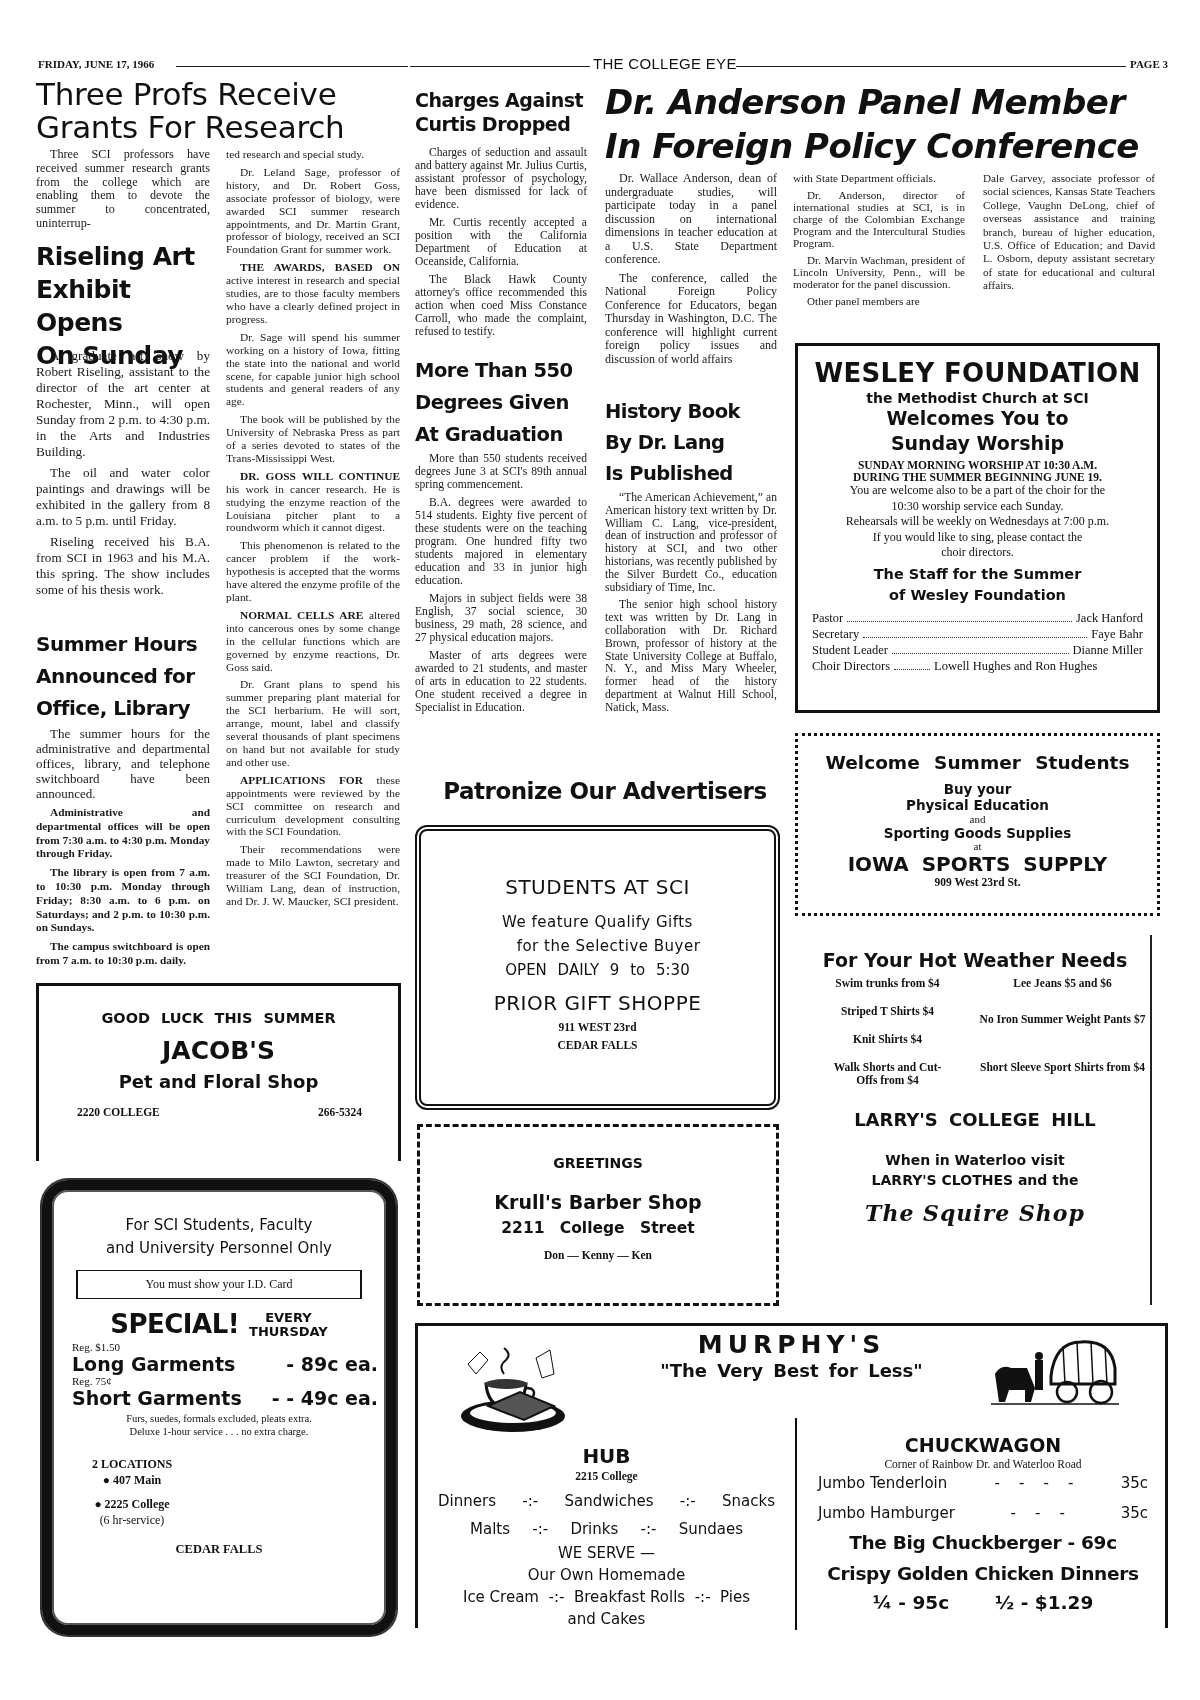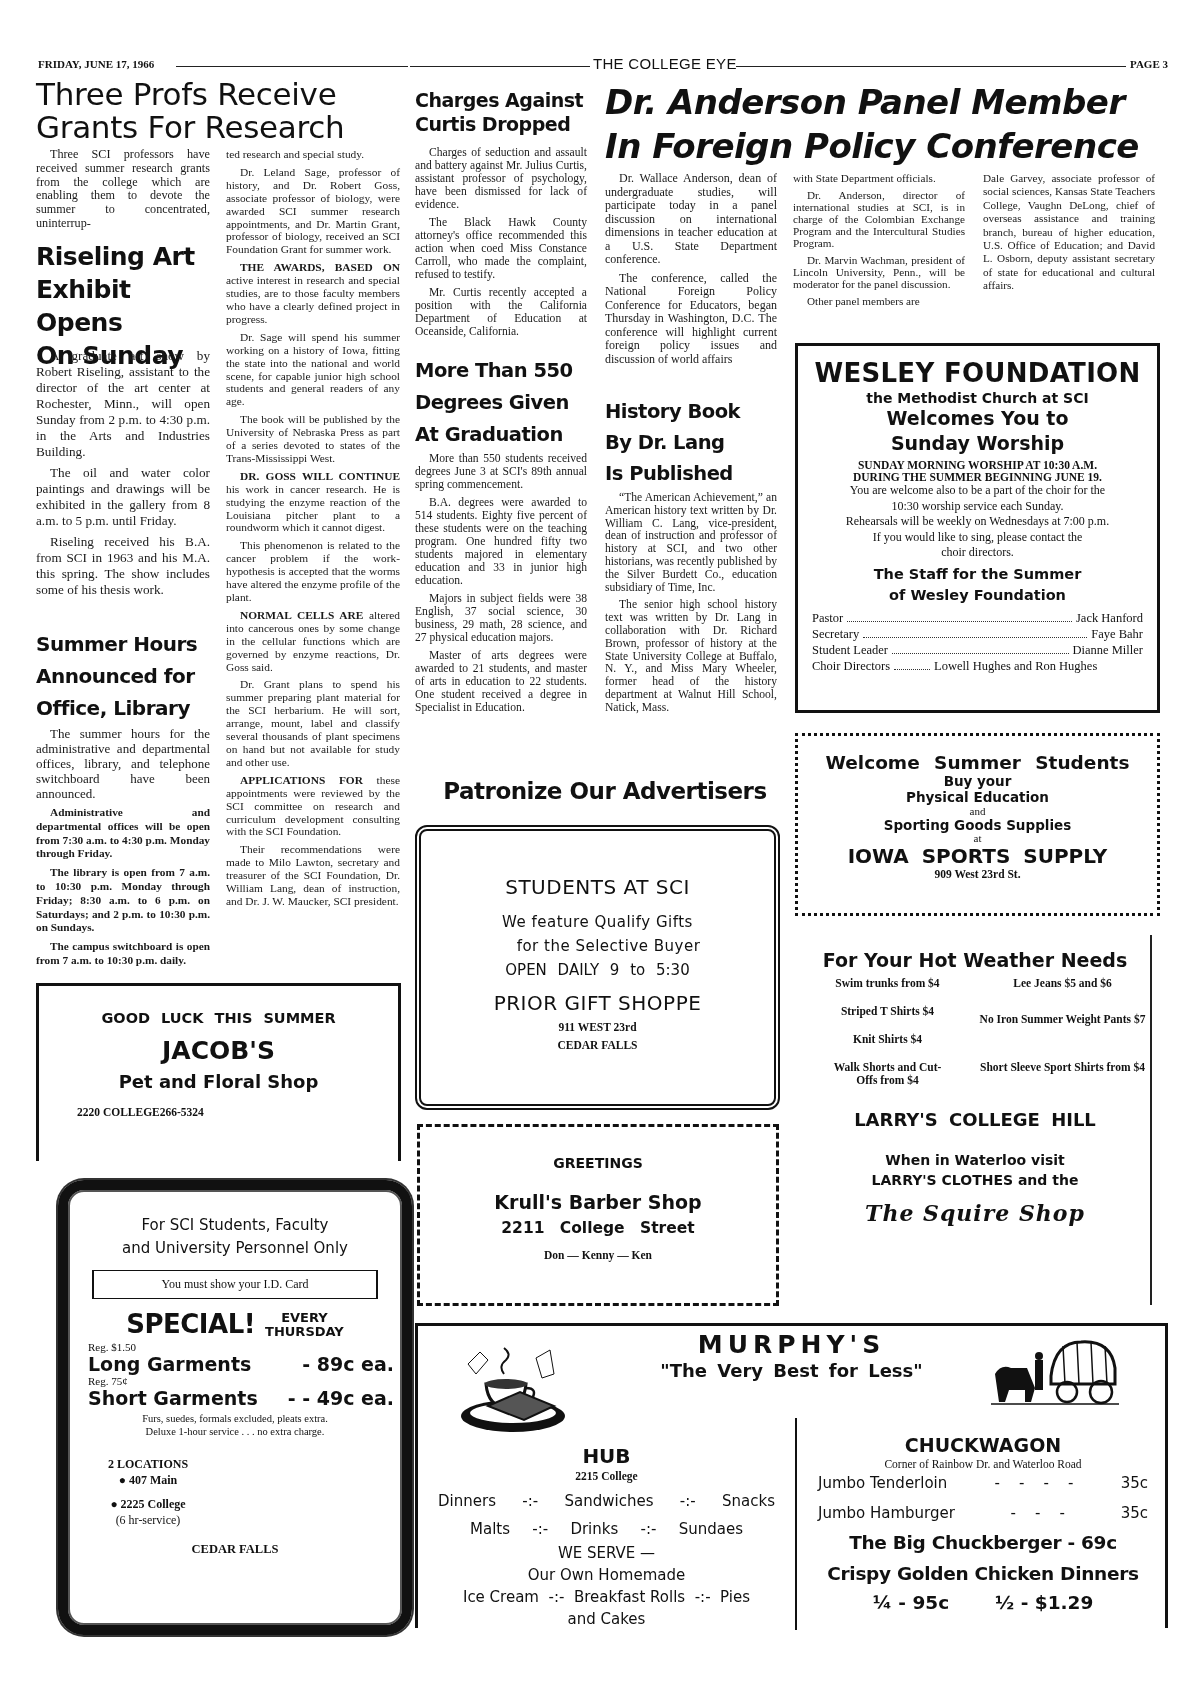--- a/index.html
+++ b/index.html
@@ -91,22 +91,22 @@
   <p><b>APPLICATIONS FOR</b> <span>these appointments were reviewed by the SCI committee on research and curriculum development consulting with the SCI Foundation.</span></p>
   <p>Their recommendations were made to Milo Lawton, secretary and treasurer of the SCI Foundation, Dr. William Lang, dean of instruction, and Dr. J. W. Maucker, SCI president.</p>
 </div>
 
 <div class="abs h-sans" style="left:415px;top:88px;width:180px;font-size:19px;line-height:24px;">
   <div>Charges Against</div>
   <div>Curtis Dropped</div>
 </div>
 <div class="abs body-text" style="left:415px;top:146px;width:172px;font-size:11.6px;line-height:13px;">
   <p>Charges of seduction and assault and battery against Mr. Julius Curtis, assistant professor of psychology, have been dismissed for lack of evidence.</p>
+  <p>Mr. Curtis recently accepted a position with the California Department of Education at Oceanside, California.</p>
   <p>The Black Hawk County attorney's office recommended this action when coed Miss Constance Carroll, who made the complaint, refused to testify.</p>
-  <p>Mr. Curtis recently accepted a position with the California Department of Education at Oceanside, California.</p>
 </div>
 <div class="abs h-sans" style="left:415px;top:355px;width:180px;font-size:19.5px;line-height:32px;">
   <div>More Than 550</div>
   <div>Degrees Given</div>
   <div>At Graduation</div>
 </div>
 <div class="abs body-text" style="left:415px;top:452px;width:172px;font-size:11.6px;line-height:13px;">
   <p>More than 550 students received degrees June 3 at SCI's 89th annual spring commencement.</p>
   <p>B.A. degrees were awarded to 514 students. Eighty five percent of these students were on the teaching program. One hundred fifty two students majored in elementary education and 33 in junior high education.</p>
   <p>Majors in subject fields were 38 English, 37 social science, 30 business, 29 math, 28 science, and 27 physical education majors.</p>
@@ -176,21 +176,21 @@
     <div class="staff-row">
         <span class="role">Choir Directors</span>
         <span class="dots" style="flex:0 0 36px;"></span>
         <span class="name">Lowell Hughes and Ron Hughes</span>
       </div>
   </div>
 </div>
 
 <div class="abs center dotted-border" style="left:795px;top:733px;width:365px;height:183px;padding-top:16px;">
   <div class="sansb" style="font-size:18.5px;word-spacing:8px;">Welcome Summer Students</div>
-  <div class="sansb" style="font-size:13.5px;">Buy your</div>
+  <div class="sansb" style="font-size:13.5px;margin-top:8px;">Buy your</div>
   <div class="sansb" style="font-size:13.5px;">Physical Education</div>
   <div class="serif" style="font-size:11px;line-height:12px;">and</div>
   <div class="sansb" style="font-size:13.5px;">Sporting Goods Supplies</div>
   <div class="serif" style="font-size:11px;line-height:11px;">at</div>
   <div class="sansb" style="font-size:20px;word-spacing:6px;">IOWA SPORTS SUPPLY</div>
   <div class="serifb" style="font-size:11.5px;">909 West 23rd St.</div>
 </div>
 
 <div class="abs center" style="left:800px;top:935px;width:352px;height:370px;border-right:2px solid #222;">
   <div class="sansb" style="font-size:19px;padding-top:14px;">For Your Hot Weather Needs</div>
@@ -229,27 +229,27 @@
   <div class="sansb" style="font-size:14px;">GREETINGS</div>
   <div class="sansb" style="font-size:19px;margin-top:20px;">Krull's Barber Shop</div>
   <div class="sansb" style="font-size:15.5px;margin-top:6px;word-spacing:10px;">2211 College Street</div>
   <div class="serifb" style="font-size:11.5px;margin-top:12px;">Don — Kenny — Ken</div>
 </div>
 
 <div class="abs center" style="left:36px;top:983px;width:365px;height:178px;border:3px solid #111;border-bottom:none;padding-top:24px;">
   <div class="sansb" style="font-size:14.5px;word-spacing:6px;">GOOD LUCK THIS SUMMER</div>
   <div class="sansb" style="font-size:25px;margin-top:10px;">JACOB'S</div>
   <div class="sansb" style="font-size:18px;margin-top:6px;">Pet and Floral Shop</div>
-  <div style="display:flex;padding:14px 36px 0 38px;" class="serifb">
+  <div style="display:flex;justify-content:space-between;padding:14px 36px 0 38px;" class="serifb">
     <span style="font-size:11.5px;">2220 COLLEGE</span>
     <span style="font-size:11.5px;">266-5324</span>
   </div>
 </div>
 
-<div class="abs grunge" style="left:58px;top:1180px;width:354px;height:455px;">
+<div class="abs grunge" style="left:42px;top:1180px;width:354px;height:455px;">
   <div class="center sans" style="font-size:15px;line-height:23px;margin-top:24px;">
     <div>For SCI Students, Faculty</div>
     <div>and University Personnel Only</div>
   </div>
   <div class="center serif" style="margin:10px 24px 0;border-top:1px solid #111;border-bottom:1px solid #111;border-left:2px solid #111;border-right:2px solid #111;font-size:12px;padding:6px 16px;">You must show your I.D. Card</div>
   <div style="display:flex;align-items:flex-end;justify-content:center;margin-top:10px;">
     <span class="sansb" style="font-size:26px;letter-spacing:-0.5px;">SPECIAL!</span>
     <span class="sansb center" style="font-size:13px;line-height:14px;margin-left:10px;">
       <div>EVERY</div>
       <div>THURSDAY</div>

